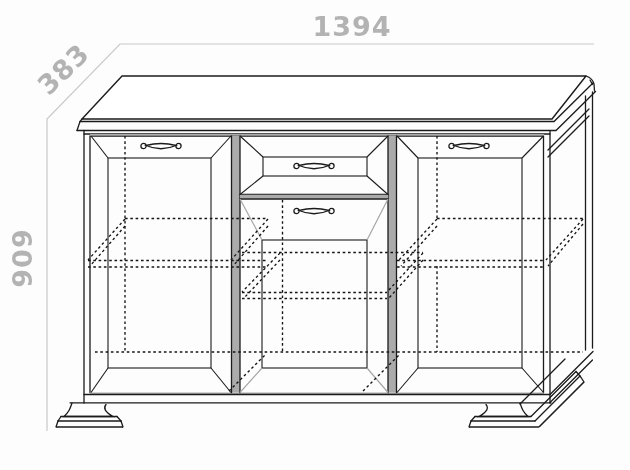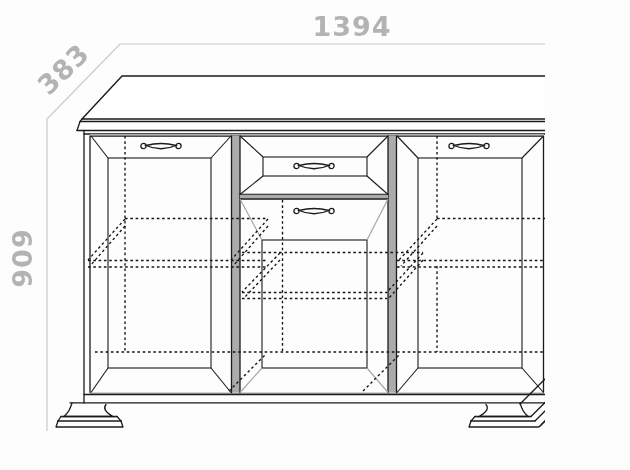--- a/index.html
+++ b/index.html
@@ -1,20 +1,20 @@
 <!DOCTYPE html>
 <html style="--bg: #fdfdfd; --line: #1b1b1b; --dimline: #c9c9c9; --dimtext: #b3b3b3; --gap: #ababab; --bevel: #a6a6a6; --dash: #141414;"><head>
 <meta charset="utf-8">
 <style>
   :root{
     --bg:#fdfdfd; --line:#1b1b1b; --dimline:#c9c9c9; --dimtext:#b3b3b3;
     --gap:#ababab; --bevel:#a6a6a6; --dash:#141414;
   }
   html,body{margin:0;padding:0;background:var(--bg);}
-  .stage{width:545px;height:470px;position:relative;overflow:hidden;background:var(--bg);}
+  .stage{width:630px;height:470px;position:relative;overflow:hidden;background:var(--bg);}
   svg{display:block;}
   .k{stroke:var(--line);fill:none;stroke-width:1.3;stroke-linecap:round;}
   .k2{stroke:var(--line);fill:none;stroke-width:1.1;}
   .kt{stroke:var(--line);fill:none;stroke-width:1.6;}
   .white{fill:#ffffff;stroke:var(--line);stroke-width:1.4;stroke-linejoin:round;}
   .gapf{fill:var(--gap);stroke:none;}
   .bev{stroke:var(--bevel);fill:none;stroke-width:1.2;}
   .dash{stroke:var(--dash);fill:none;stroke-width:1.35;stroke-dasharray:2.6 2.7;}
   .dim{stroke:var(--dimline);fill:none;stroke-width:1.2;}
   .dimtxt{fill:var(--dimtext);font-family:"DejaVu Sans","Liberation Sans",sans-serif;

